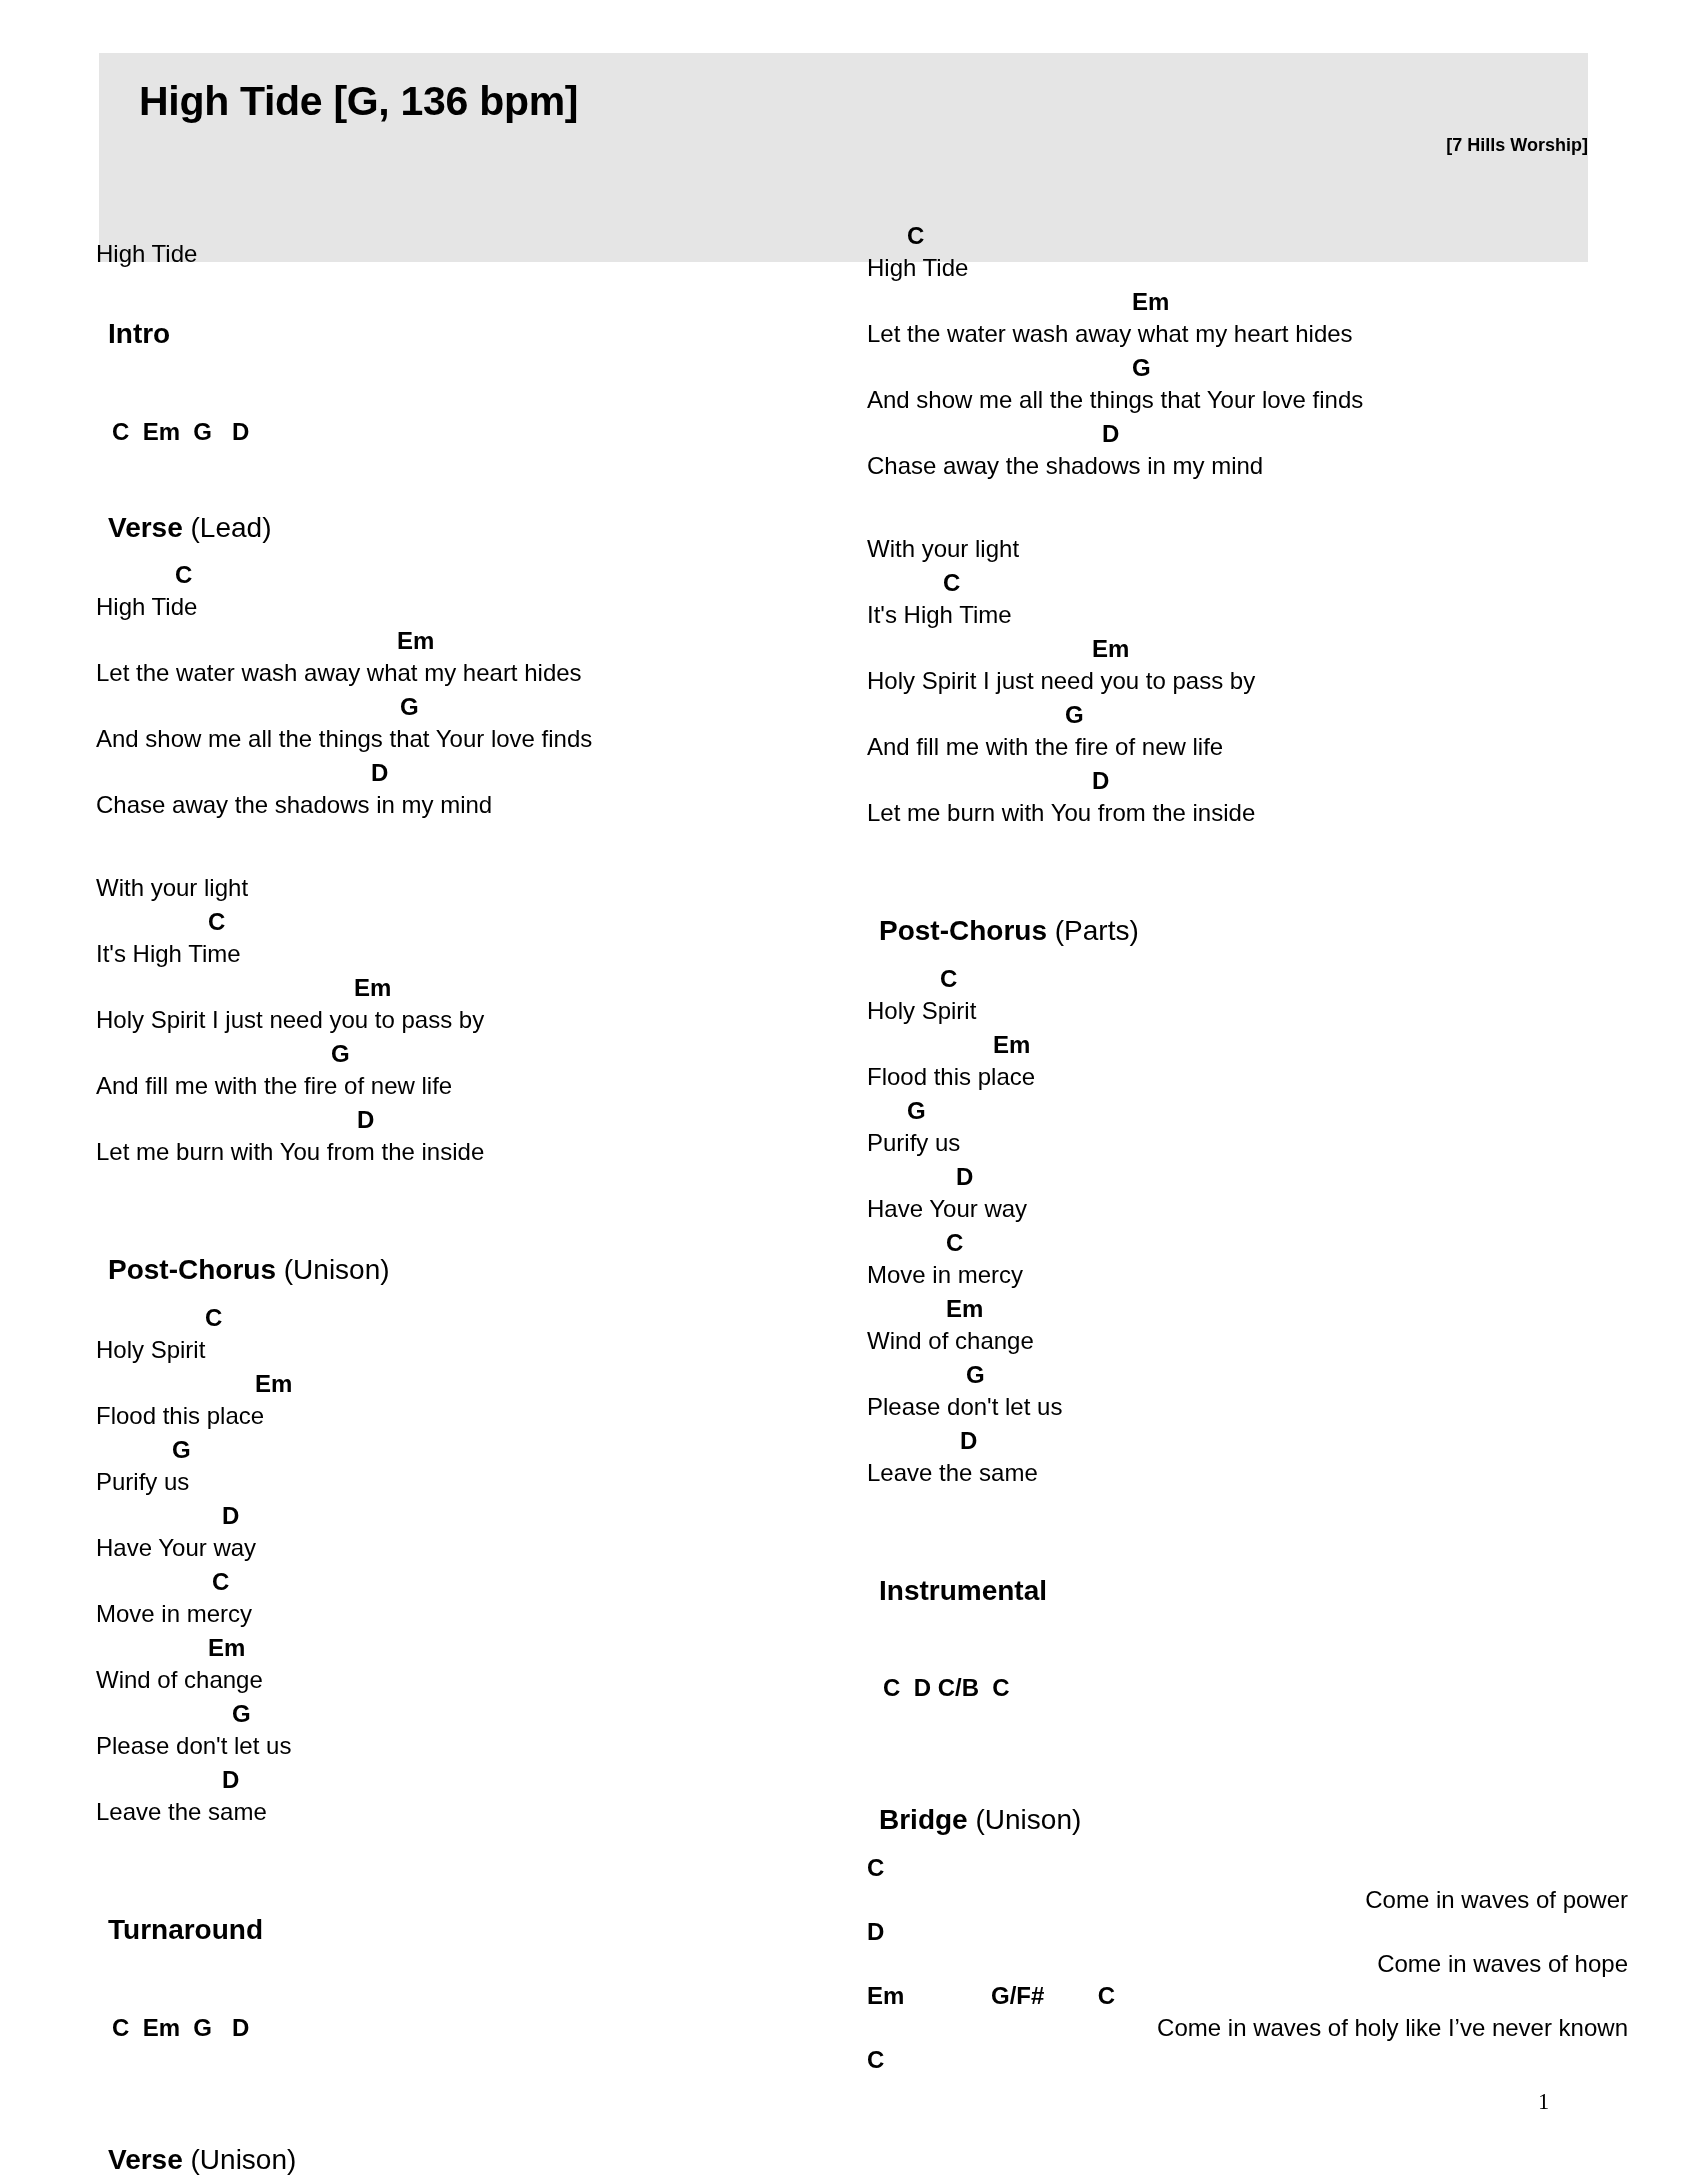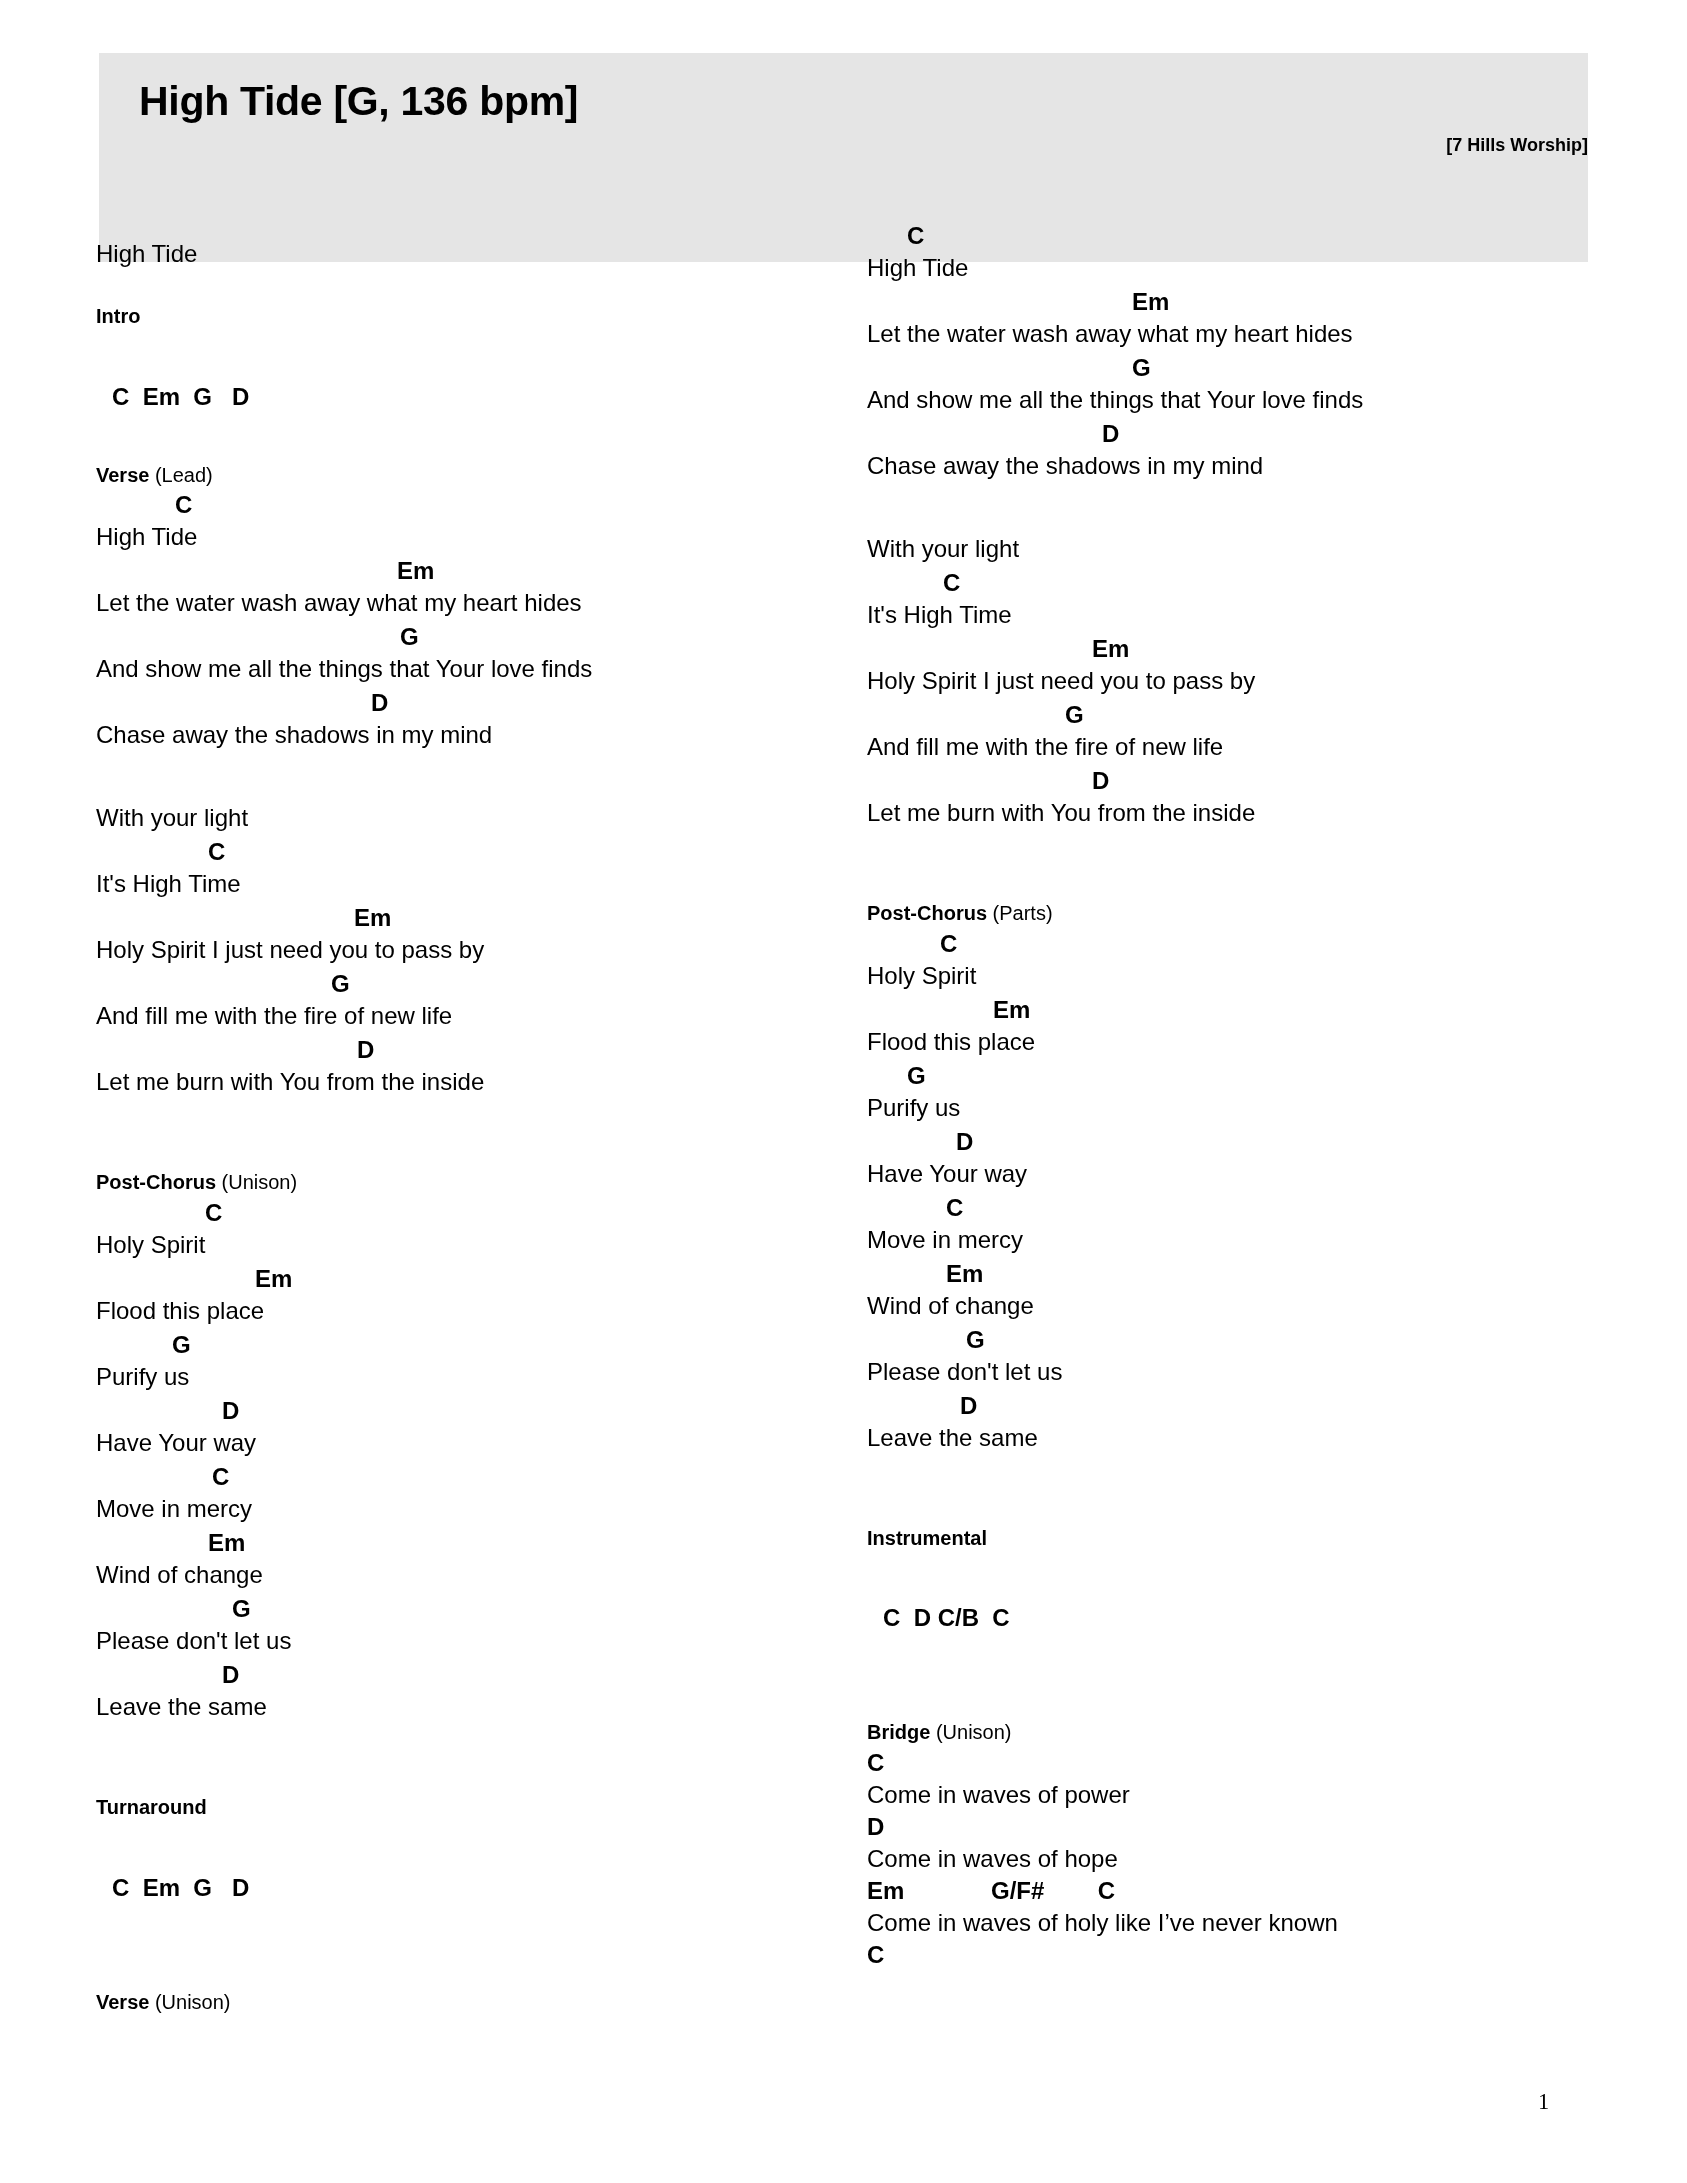--- a/index.html
+++ b/index.html
@@ -51,24 +51,24 @@
   }
   .column {
     position: absolute;
     top: 0;
     width: 761px;
   }
   #col-left  { left: 96px; }
   #col-right { left: 867px; }
 
   .section-head {
-    font-size: 20px;
+    font-size: 28px;
     line-height: 1.38;
     white-space: pre;
-    margin: 0;
+    margin: 12px;
   }
   .section-head .nm { font-weight: bold; }
   .section-head .qual { font-weight: normal; text-align: right; }
 
   .plain-line {
     font-size: 24px;
     line-height: 1.38;
     white-space: pre;
     margin: 0;
   }
@@ -114,20 +114,21 @@
     white-space: pre;
     margin: 0;
     height: 32px;
   }
   .tightlyric {
     font-size: 24px;
     line-height: 1.33;
     white-space: pre;
     margin: 0;
     height: 32px;
+    text-align: right;
   }
 
   
   #page-number {
     position: absolute;
     left: 1538px;
     top: 2091px;
     font-family: "Liberation Serif", serif;
     font-size: 22.5px;
     line-height: 1;

